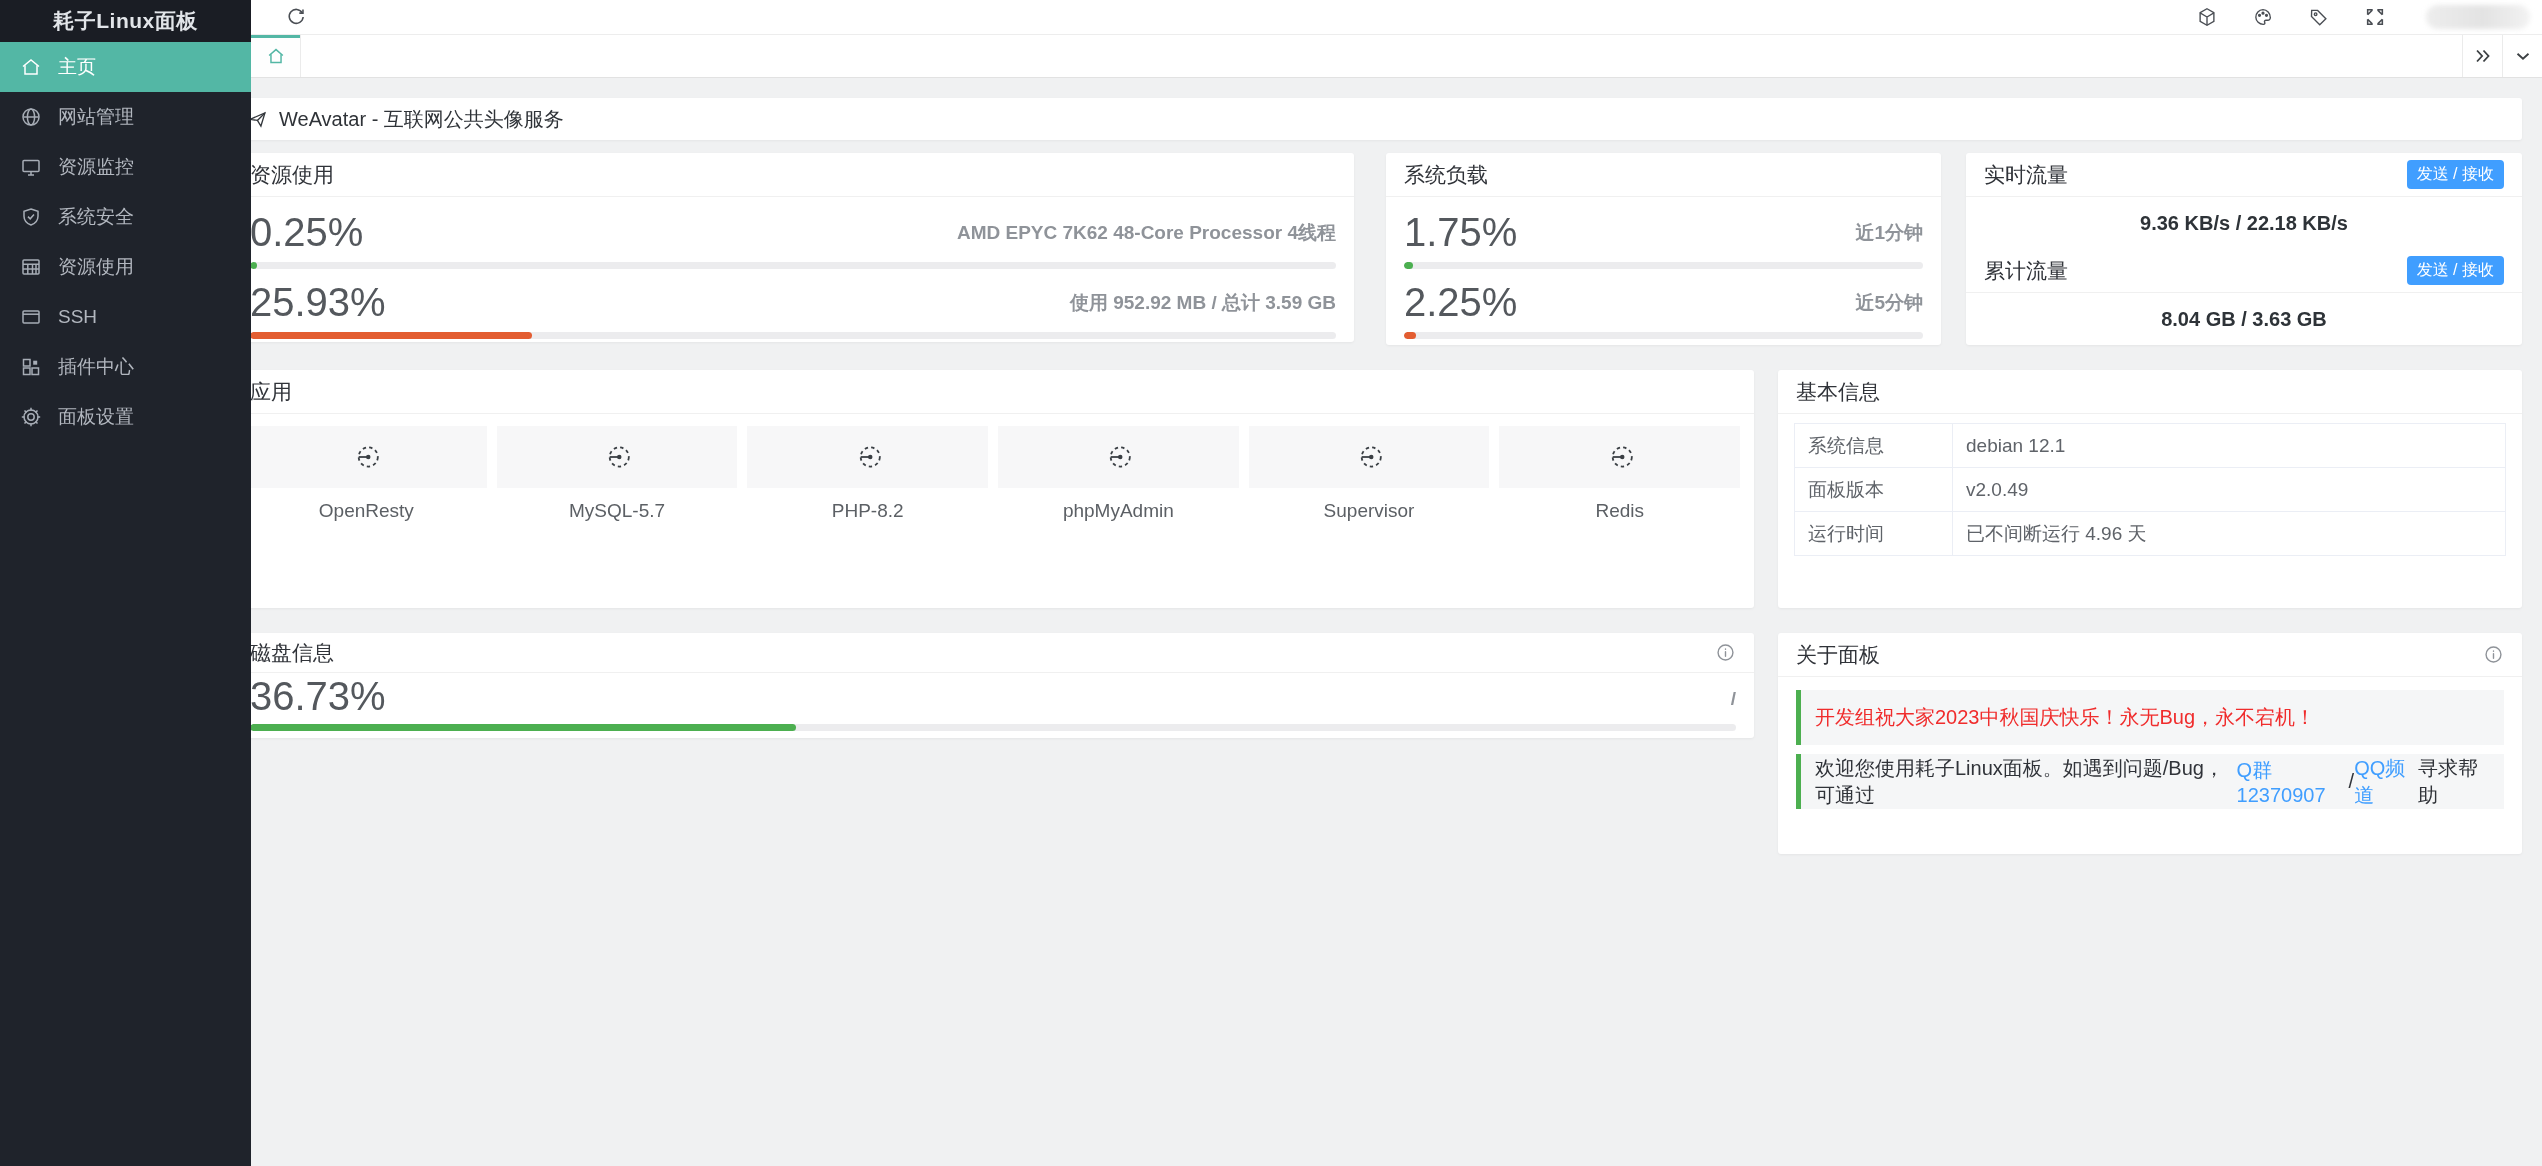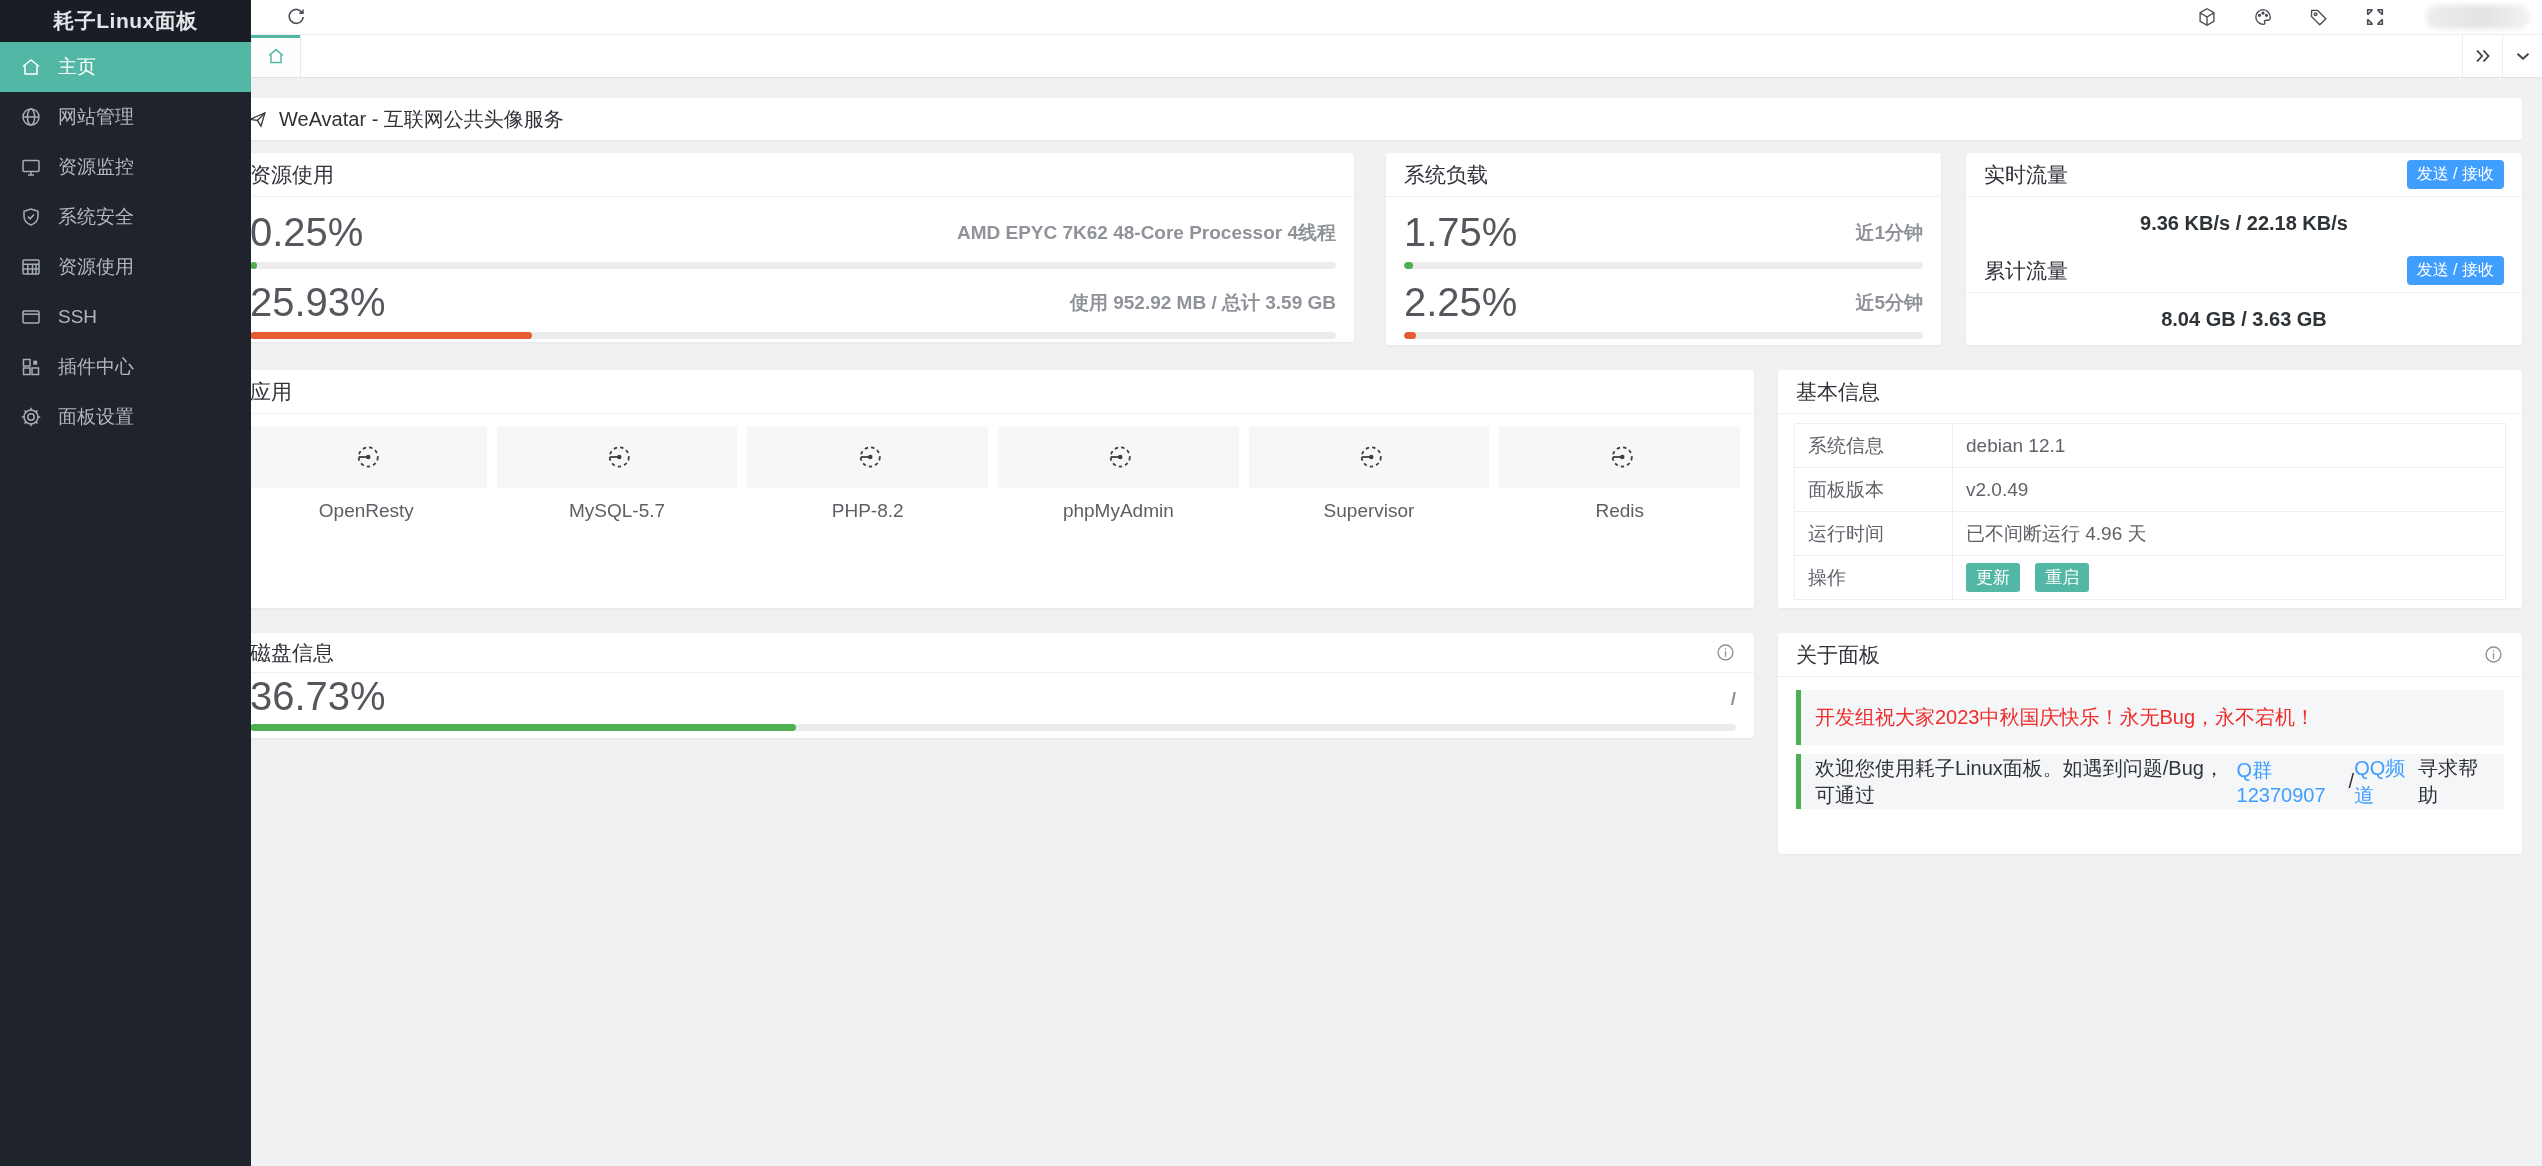--- a/index.html
+++ b/index.html
@@ -415,27 +415,20 @@
                 <td>debian 12.1</td>
               </tr>
               <tr>
                 <td class="kv-label">面板版本</td>
                 <td>v2.0.49</td>
               </tr>
               <tr>
                 <td class="kv-label">运行时间</td>
                 <td>已不间断运行 4.96 天</td>
               </tr>
-              <tr>
-                <td class="kv-label">操作</td>
-                <td>
-                  <button class="btn">更新</button>
-                  <button class="btn">重启</button>
-                </td>
-              </tr>
             </tbody>
           </table>
         </div>
       </div>
     </div>
 
     <div class="row row3">
       <div class="card card-disk">
         <div class="card-h">
           <span>磁盘信息</span>

